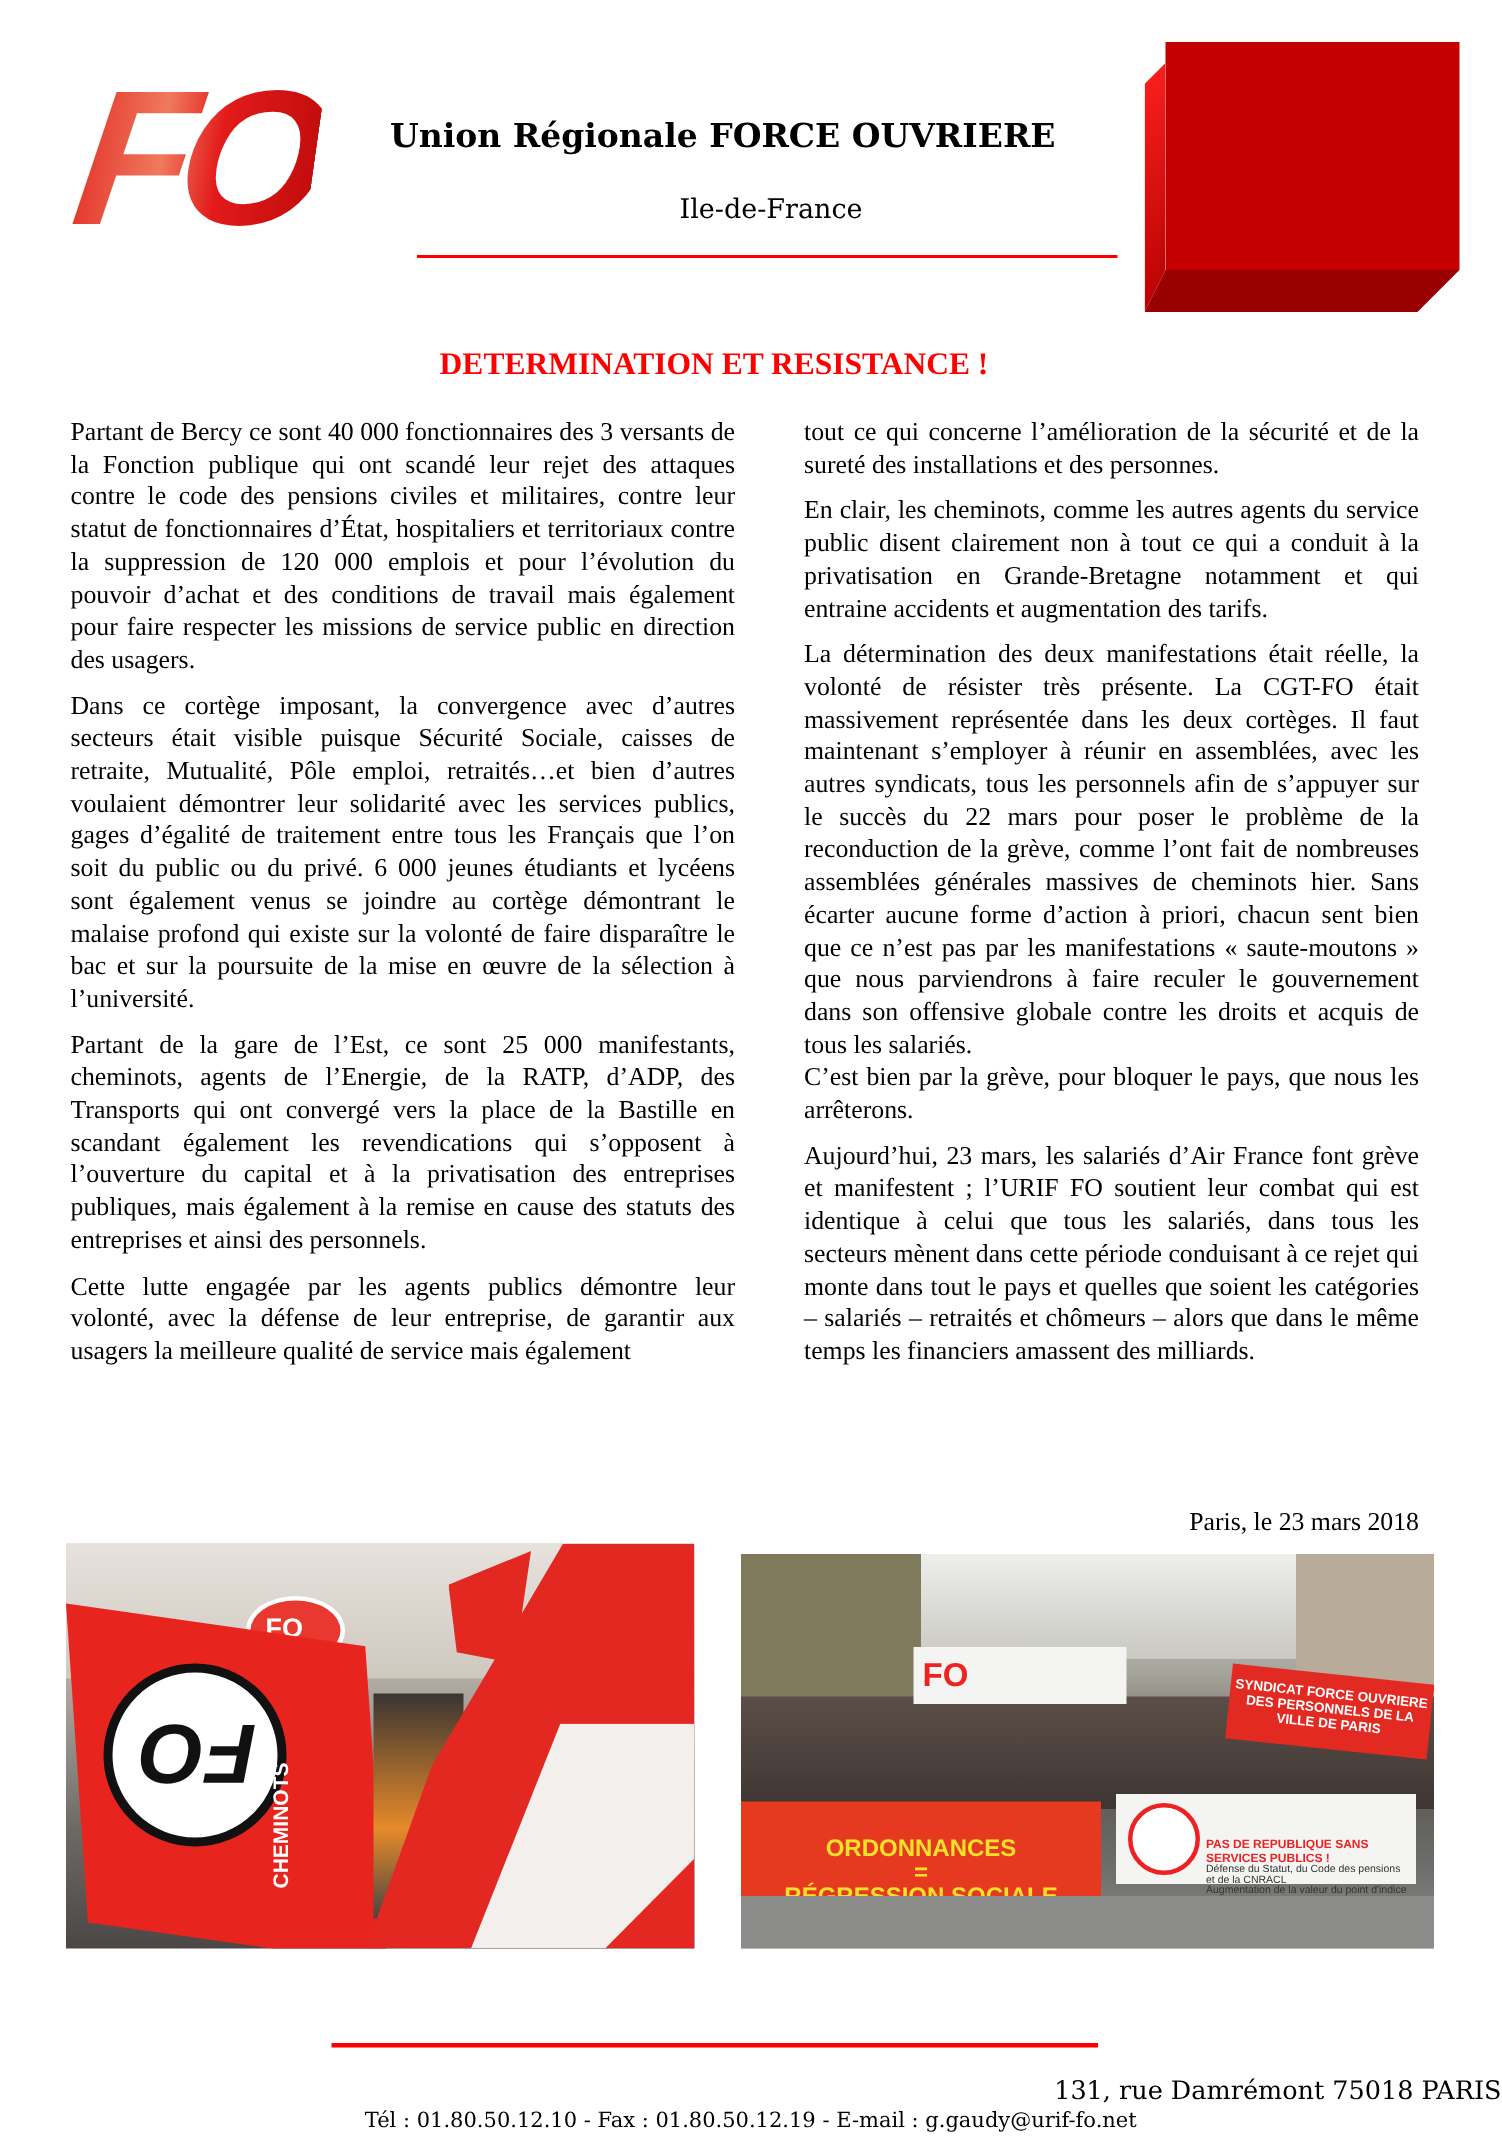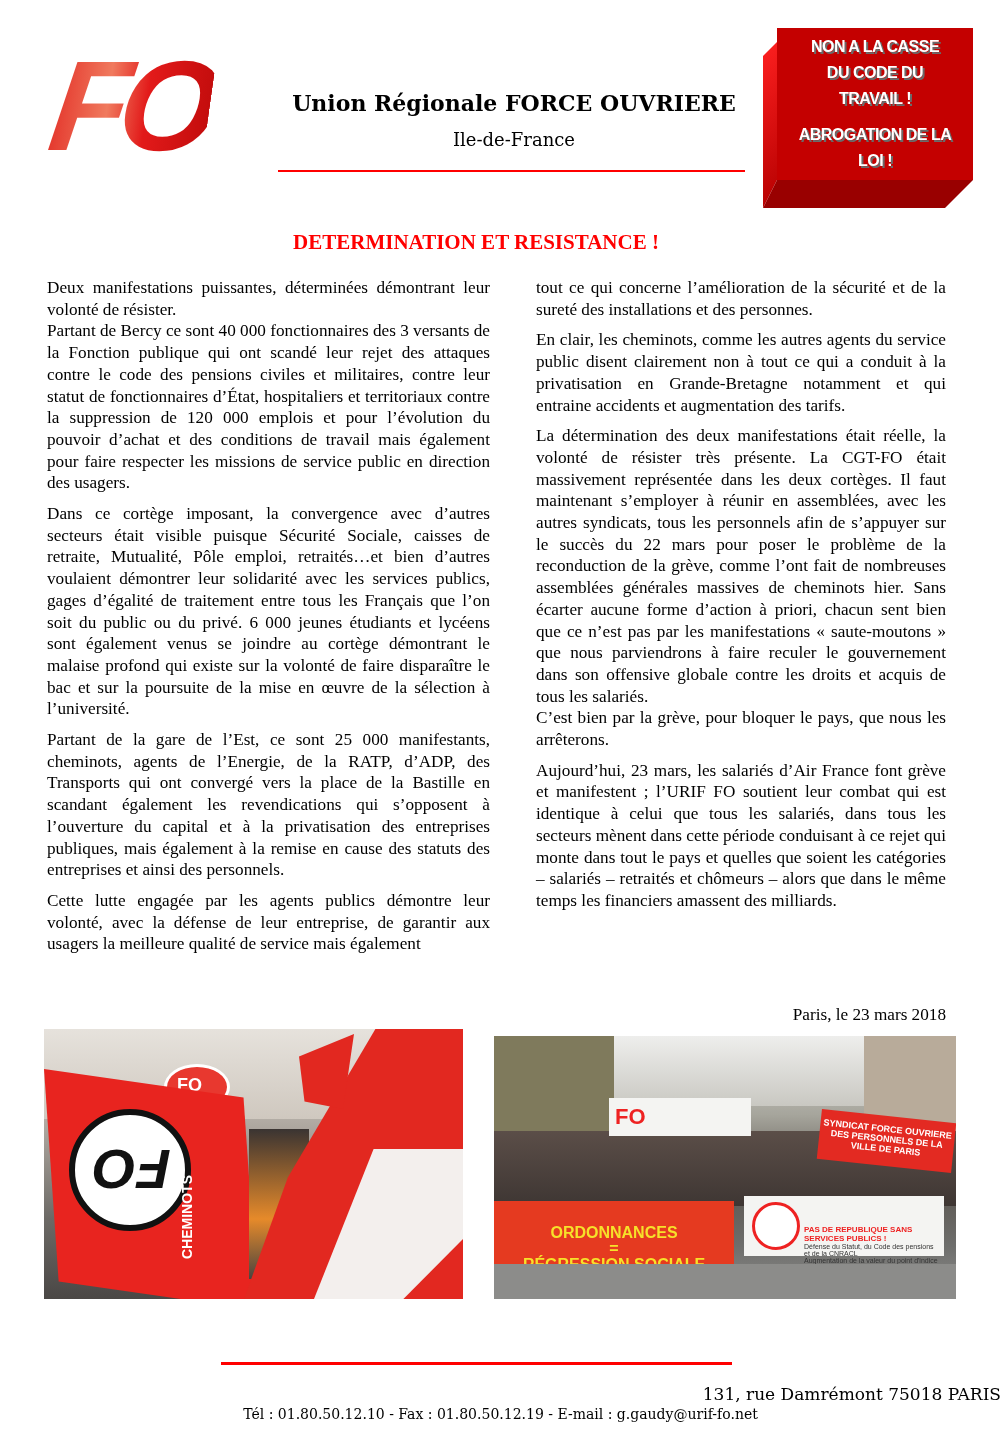--- a/index.html
+++ b/index.html
@@ -4,21 +4,21 @@
 <style>
   html, body { margin: 0; padding: 0; background: #ffffff; }
   body { width: 1001px; height: 1436px; position: relative; overflow: hidden; font-family: "Liberation Serif", "DejaVu Serif", serif; color: #000; }
 
   
   .logo { position: absolute; left: 40px; top: 48px; width: 210px; height: 140px; }
   .logo-fo { position: absolute; left: 12px; top: -6px; font-family: "Liberation Sans", sans-serif; font-weight: bold; font-style: italic; font-size: 128px; letter-spacing: -10px; line-height: 1; background: linear-gradient(90deg, #e4362c 0%, #f07a5e 35%, #e21a1a 60%, #c40d0d 100%); -webkit-background-clip: text; background-clip: text; color: transparent; transform: skewX(-8deg); }
   .logo-tag { position: absolute; left: 2px; top: 100px; font-family: "Liberation Sans", sans-serif; font-weight: bold; font-style: italic; font-size: 30px; letter-spacing: -1.5px; color: #3a3a3a; text-shadow: 1px 1px 0 #111; white-space: nowrap; }
 
   
-  .org-title { position: absolute; left: 260px; top: 78px; width: 508px; text-align: center; font-family: "DejaVu Serif", serif; font-weight: bold; font-size: 22px; margin-top: 12px; }
+  .org-title { position: absolute; left: 260px; top: 78px; width: 508px; text-align: left; font-family: "DejaVu Serif", serif; font-weight: bold; font-size: 22px; }
   .org-region { position: absolute; left: 260px; top: 129px; width: 508px; text-align: center; font-family: "DejaVu Serif", serif; font-size: 18px; }
   .header-rule { position: absolute; left: 278px; top: 170px; width: 467px; height: 2px; background: #ff0000; }
 
   
   .slogan-box { position: absolute; left: 763px; top: 28px; width: 212px; height: 182px; }
   .slogan-face { position: absolute; left: 14px; top: 0; width: 196px; height: 152px; background: #c40000; }
   .slogan-bottom { position: absolute; left: 0; top: 152px; width: 210px; height: 28px; background: #990000; clip-path: polygon(14px 0, 100% 0, 182px 100%, 0 100%); }
   .slogan-edge { position: absolute; left: 0; top: 14px; width: 14px; height: 166px; background: linear-gradient(135deg, #ff2020, #b40000); clip-path: polygon(100% 0, 100% 138px, 0 100%, 0 14px); }
   .slogan-text { position: absolute; left: 14px; top: 6px; width: 196px; text-align: center; font-family: "Liberation Sans", sans-serif; font-weight: bold; font-size: 16px; line-height: 26px; color: #ffffff; text-shadow: 2px 2px 0 #6a6a6a; letter-spacing: -0.5px; }
   .slogan-text .gap { height: 10px; }
@@ -53,34 +53,25 @@
 </div>
 
 <div class="org-title">Union Régionale FORCE OUVRIERE</div>
 <div class="org-region">Ile-de-France</div>
 <div class="header-rule"></div>
 
 <div class="slogan-box">
   <div class="slogan-edge"></div>
   <div class="slogan-bottom"></div>
   <div class="slogan-face"></div>
-  <div class="slogan-text">
-    <div>NON A LA CASSE</div>
-    <div>DU CODE DU</div>
-    <div>TRAVAIL !</div>
-    <div class="gap"></div>
-    <div>ABROGATION DE LA</div>
-    <div>LOI !</div>
-  </div>
 </div>
 
 <div class="headline">DETERMINATION ET RESISTANCE !</div>
 
 <div class="col col-left">
-  <p class="tight">Deux manifestations puissantes, déterminées démontrant leur volonté de résister.</p>
   <p>Partant de Bercy ce sont 40 000 fonctionnaires des 3 versants de la Fonction publique qui ont scandé leur rejet des attaques contre le code des pensions civiles et militaires, contre leur statut de fonctionnaires d’État, hospitaliers et territoriaux contre la suppression de 120 000 emplois et pour l’évolution du pouvoir d’achat et des conditions de travail mais également pour faire respecter les missions de service public en direction des usagers.</p>
   <p>Dans ce cortège imposant, la convergence avec d’autres secteurs était visible puisque Sécurité Sociale, caisses de retraite, Mutualité, Pôle emploi, retraités…et bien d’autres voulaient démontrer leur solidarité avec les services publics, gages d’égalité de traitement entre tous les Français que l’on soit du public ou du privé.  6 000 jeunes étudiants et lycéens sont également venus se joindre au cortège démontrant le malaise profond qui existe sur la volonté de faire disparaître le bac et sur la poursuite de la mise en œuvre de la sélection à l’université.</p>
   <p>Partant de la gare de l’Est, ce sont 25 000 manifestants, cheminots, agents de l’Energie, de la RATP, d’ADP, des Transports qui ont convergé vers la place de la Bastille en scandant également les revendications qui s’opposent à l’ouverture du capital et à la privatisation des entreprises publiques, mais également à la remise en cause des statuts des entreprises et ainsi des personnels.</p>
   <p>Cette lutte engagée par les agents publics démontre leur volonté, avec la défense de leur entreprise, de garantir aux usagers la meilleure qualité de service mais également</p>
 </div>
 
 <div class="col col-right">
   <p>tout ce qui concerne l’amélioration de la sécurité et de la sureté des installations et des personnes.</p>
   <p>En clair, les cheminots, comme les autres agents du service public disent clairement non à tout ce qui a conduit à la privatisation en Grande-Bretagne notamment et qui entraine accidents et augmentation des tarifs.</p>
   <p class="tight">La détermination des deux manifestations était réelle, la volonté de résister très présente. La CGT-FO était massivement représentée dans les deux cortèges. Il faut maintenant s’employer à réunir en assemblées, avec les autres syndicats, tous les personnels afin de s’appuyer sur le succès du 22 mars pour poser le problème de la reconduction de la grève, comme l’ont fait de nombreuses assemblées générales massives de cheminots hier. Sans écarter aucune forme d’action à priori, chacun sent bien que ce n’est pas par les manifestations « saute-moutons » que nous parviendrons à faire reculer le gouvernement dans son offensive globale contre les droits et acquis de tous les salariés.</p>

